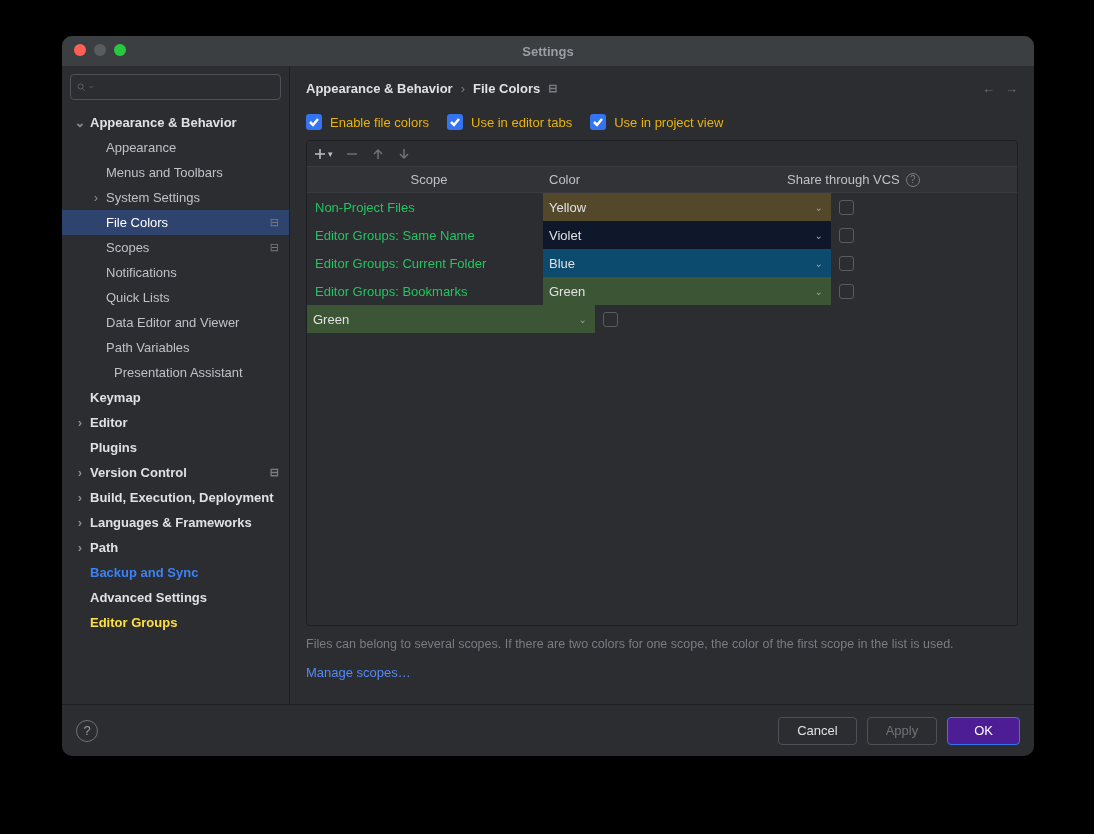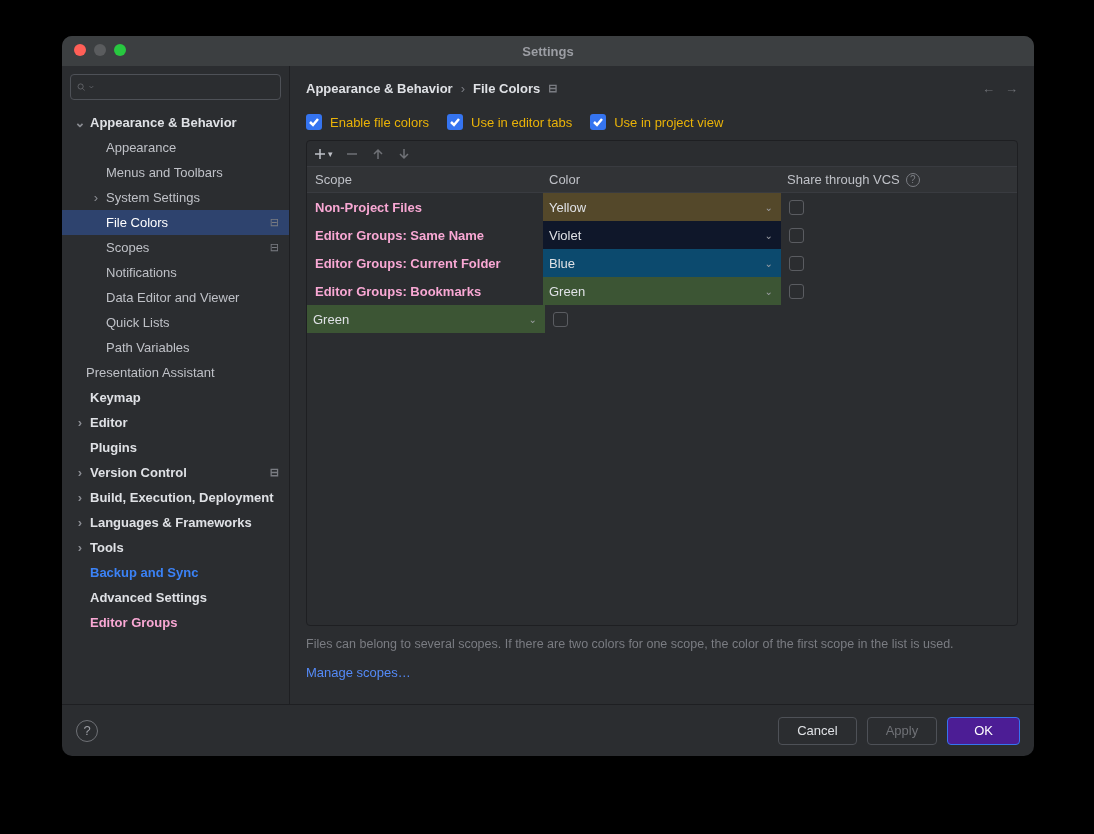--- a/index.html
+++ b/index.html
@@ -162,31 +162,31 @@
 }
 .toolbar .ico { display:flex; align-items:center; }
 .thead {
   display: flex;
   height: 26px;
   align-items: center;
   border-bottom: 1px solid #393b40;
   background: #313336;
   color: #bfc1c7;
 }
-.col-scope { width: 236px; padding-left: 8px;}
+.col-scope { width: 236px; padding-left: 8px; text-align: center;}
 .col-color { width: 238px; padding-left: 6px;}
 .col-vcs { flex: 1; padding-left: 6px; display:flex; align-items:center; gap:6px;}
 .trow {
   display: flex;
   height: 28px;
   align-items: stretch;
 }
-.trow .col-scope { display:flex; align-items:center; color:#f9a8d4;font-weight:bold;}
+.trow .col-scope { display:flex; align-items:center; color:#22c55e;}
 .colorcell {
-  width: 238px;
+  width: 288px;
   display: flex;
   align-items: center;
   padding: 0 6px;
   color: #dfe1e5;
   position: relative;
 }
 .colorcell .dd {
   position: absolute; right: 8px; color: #9c9ea4; font-size: 10px;
 }
 .vcscell {
@@ -279,29 +279,29 @@
             <span class="badge">⊟</span>
           </div>
           <div class="tree-item" style="padding-left: 44px;">
             <span>Scopes</span>
             <span class="badge">⊟</span>
           </div>
           <div class="tree-item" style="padding-left: 44px;">
             <span>Notifications</span>
           </div>
           <div class="tree-item" style="padding-left: 44px;">
+            <span>Quick Lists</span>
+          </div>
+          <div class="tree-item" style="padding-left: 44px;">
             <span>Data Editor and Viewer</span>
           </div>
           <div class="tree-item" style="padding-left: 44px;">
-            <span>Quick Lists</span>
-          </div>
-          <div class="tree-item" style="padding-left: 44px;">
             <span>Path Variables</span>
           </div>
-          <div class="tree-item" style="padding-left: 24px; align-items: center;">
+          <div class="tree-item" style="padding-left: 52px; align-items: center;">
             <span>Presentation Assistant</span>
           </div>
           <div class="tree-item" style="padding-left: 28px; font-weight: 600; color: rgb(223, 225, 229);">
             <span>Keymap</span>
           </div>
           <div class="tree-item" style="padding-left: 12px; font-weight: 600; color: rgb(223, 225, 229);">
             <span class="chev">›</span>
             <span>Editor</span>
           </div>
           <div class="tree-item" style="padding-left: 28px; font-weight: 600; color: rgb(223, 225, 229);">
@@ -315,29 +315,29 @@
           <div class="tree-item" style="padding-left: 12px; font-weight: 600; color: rgb(223, 225, 229);">
             <span class="chev">›</span>
             <span>Build, Execution, Deployment</span>
           </div>
           <div class="tree-item" style="padding-left: 12px; font-weight: 600; color: rgb(223, 225, 229);">
             <span class="chev">›</span>
             <span>Languages &amp; Frameworks</span>
           </div>
           <div class="tree-item" style="padding-left: 12px; font-weight: 600; color: rgb(223, 225, 229);">
             <span class="chev">›</span>
-            <span>Tools</span>
+            <span>Path</span>
           </div>
           <div class="tree-item" style="padding-left: 28px; font-weight: 600; color: #3b82f6;">
             <span>Backup and Sync</span>
           </div>
           <div class="tree-item" style="padding-left: 28px; font-weight: 600; color: rgb(223, 225, 229);">
             <span>Advanced Settings</span>
           </div>
-          <div class="tree-item" style="padding-left: 28px; font-weight: 600; color: #f9a8d4;">
+          <div class="tree-item" style="padding-left: 28px; font-weight: 600; color: #fde047;">
             <span>Editor Groups</span>
           </div>
         </div>
     </div>
 
     <div class="content">
       <div class="breadcrumb">
         <span>Appearance &amp; Behavior</span>
         <span class="sep">›</span>
         <span>File Colors</span>

